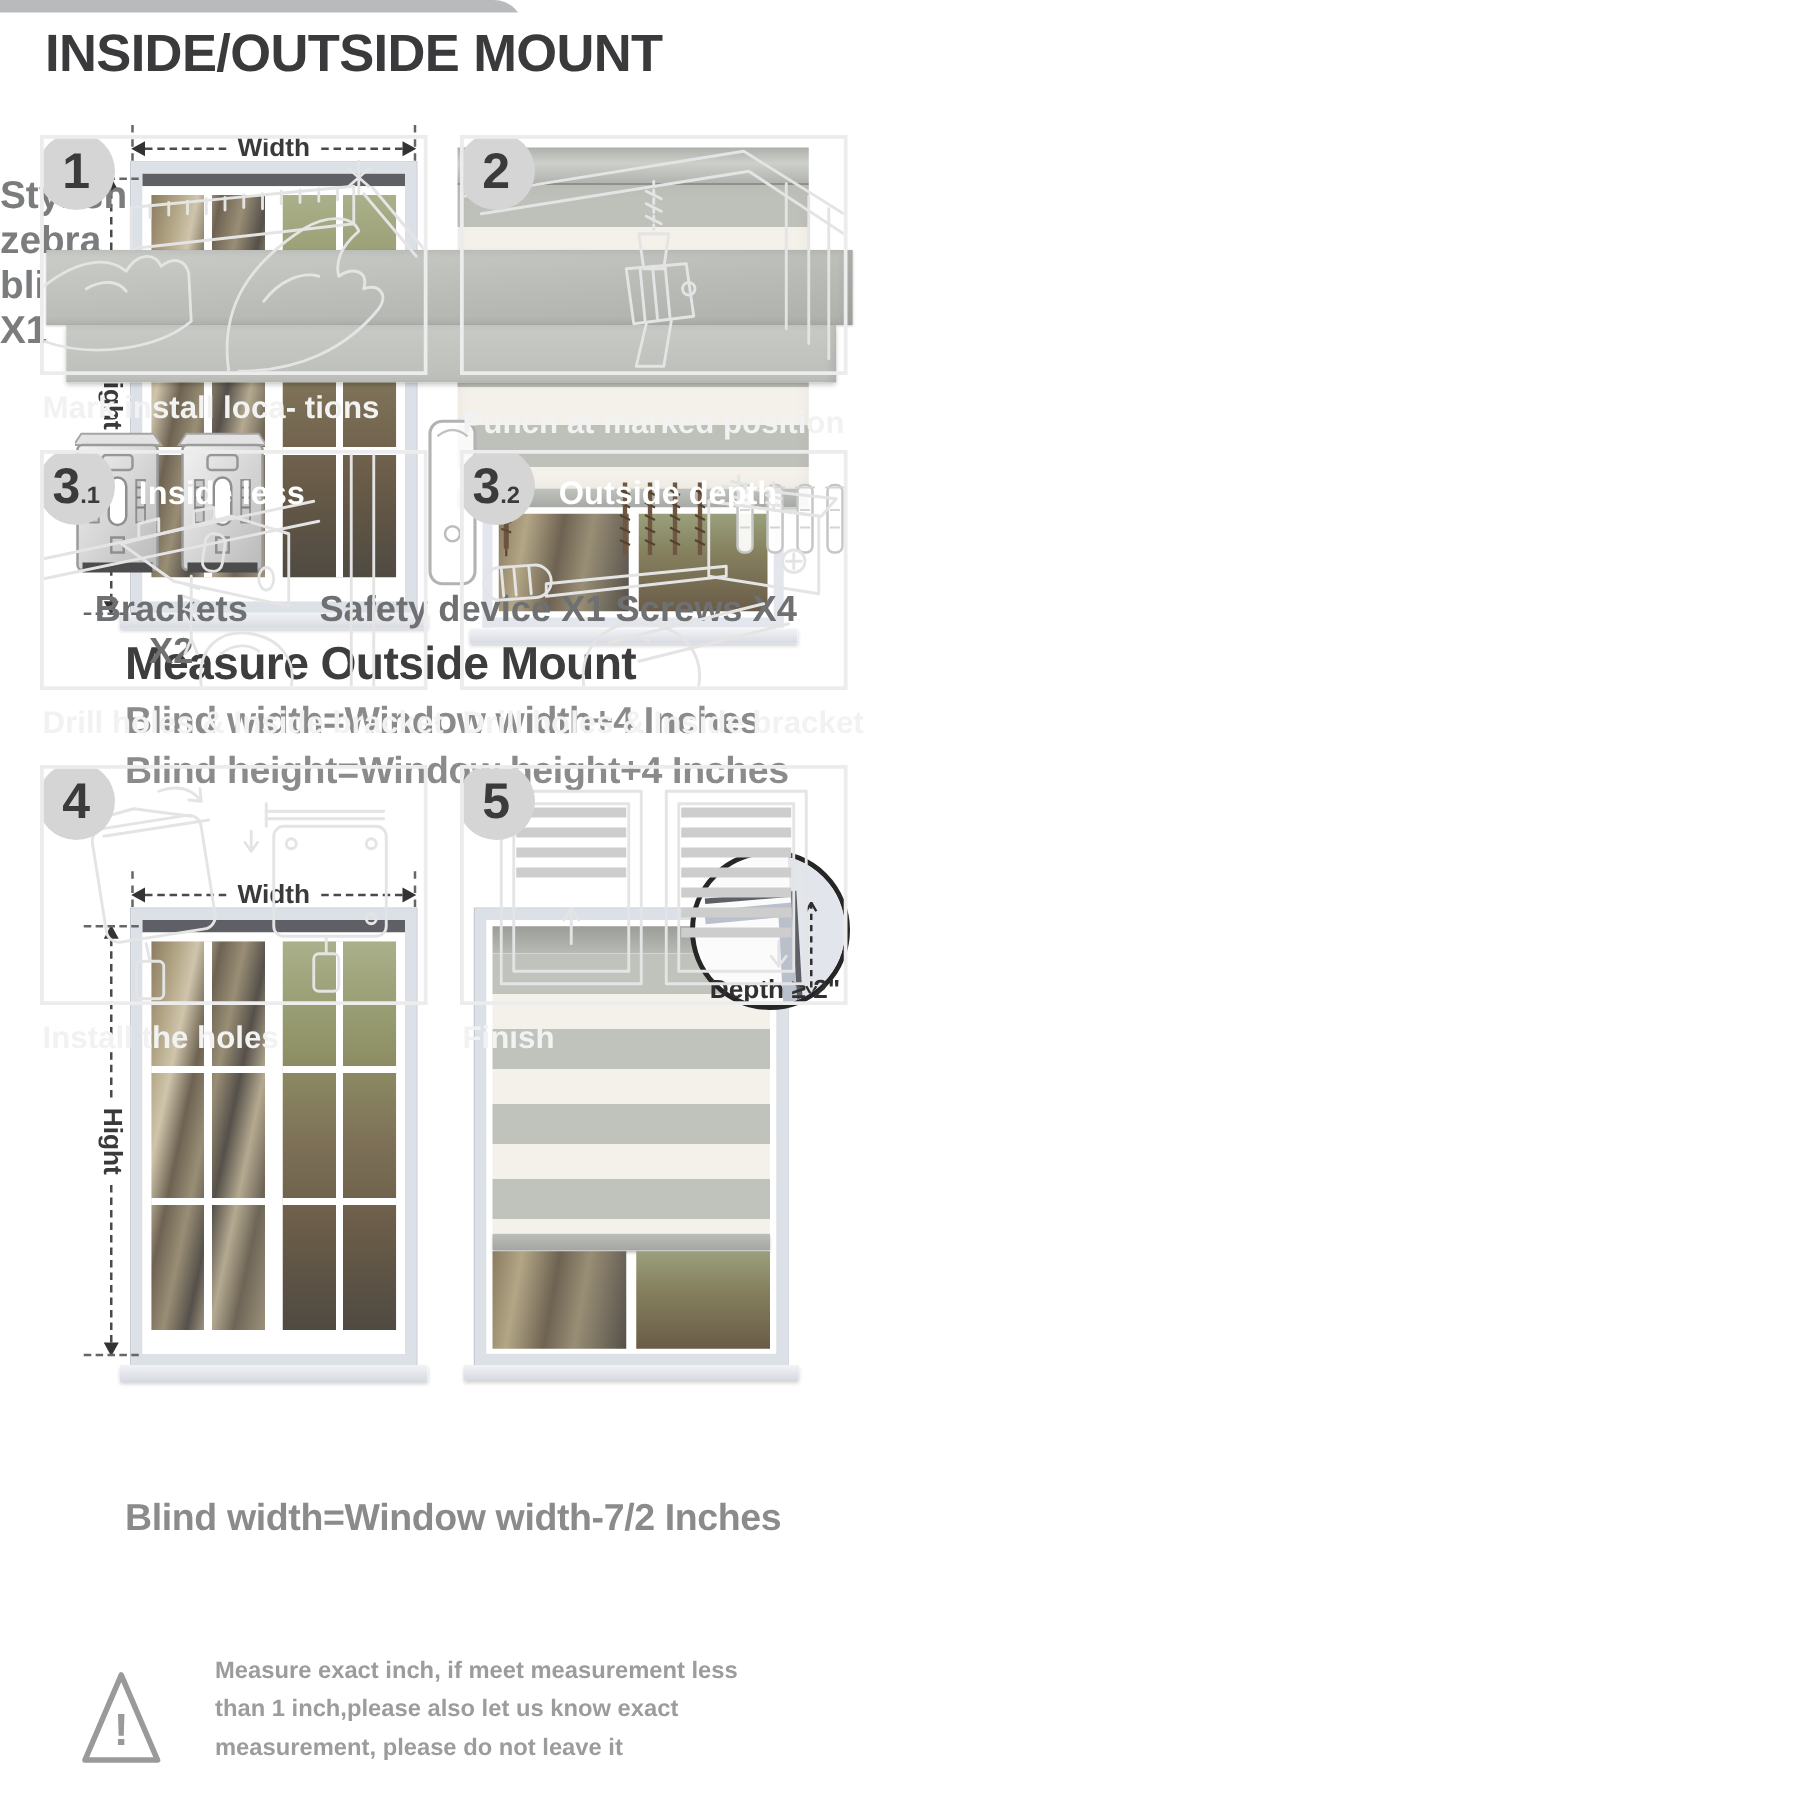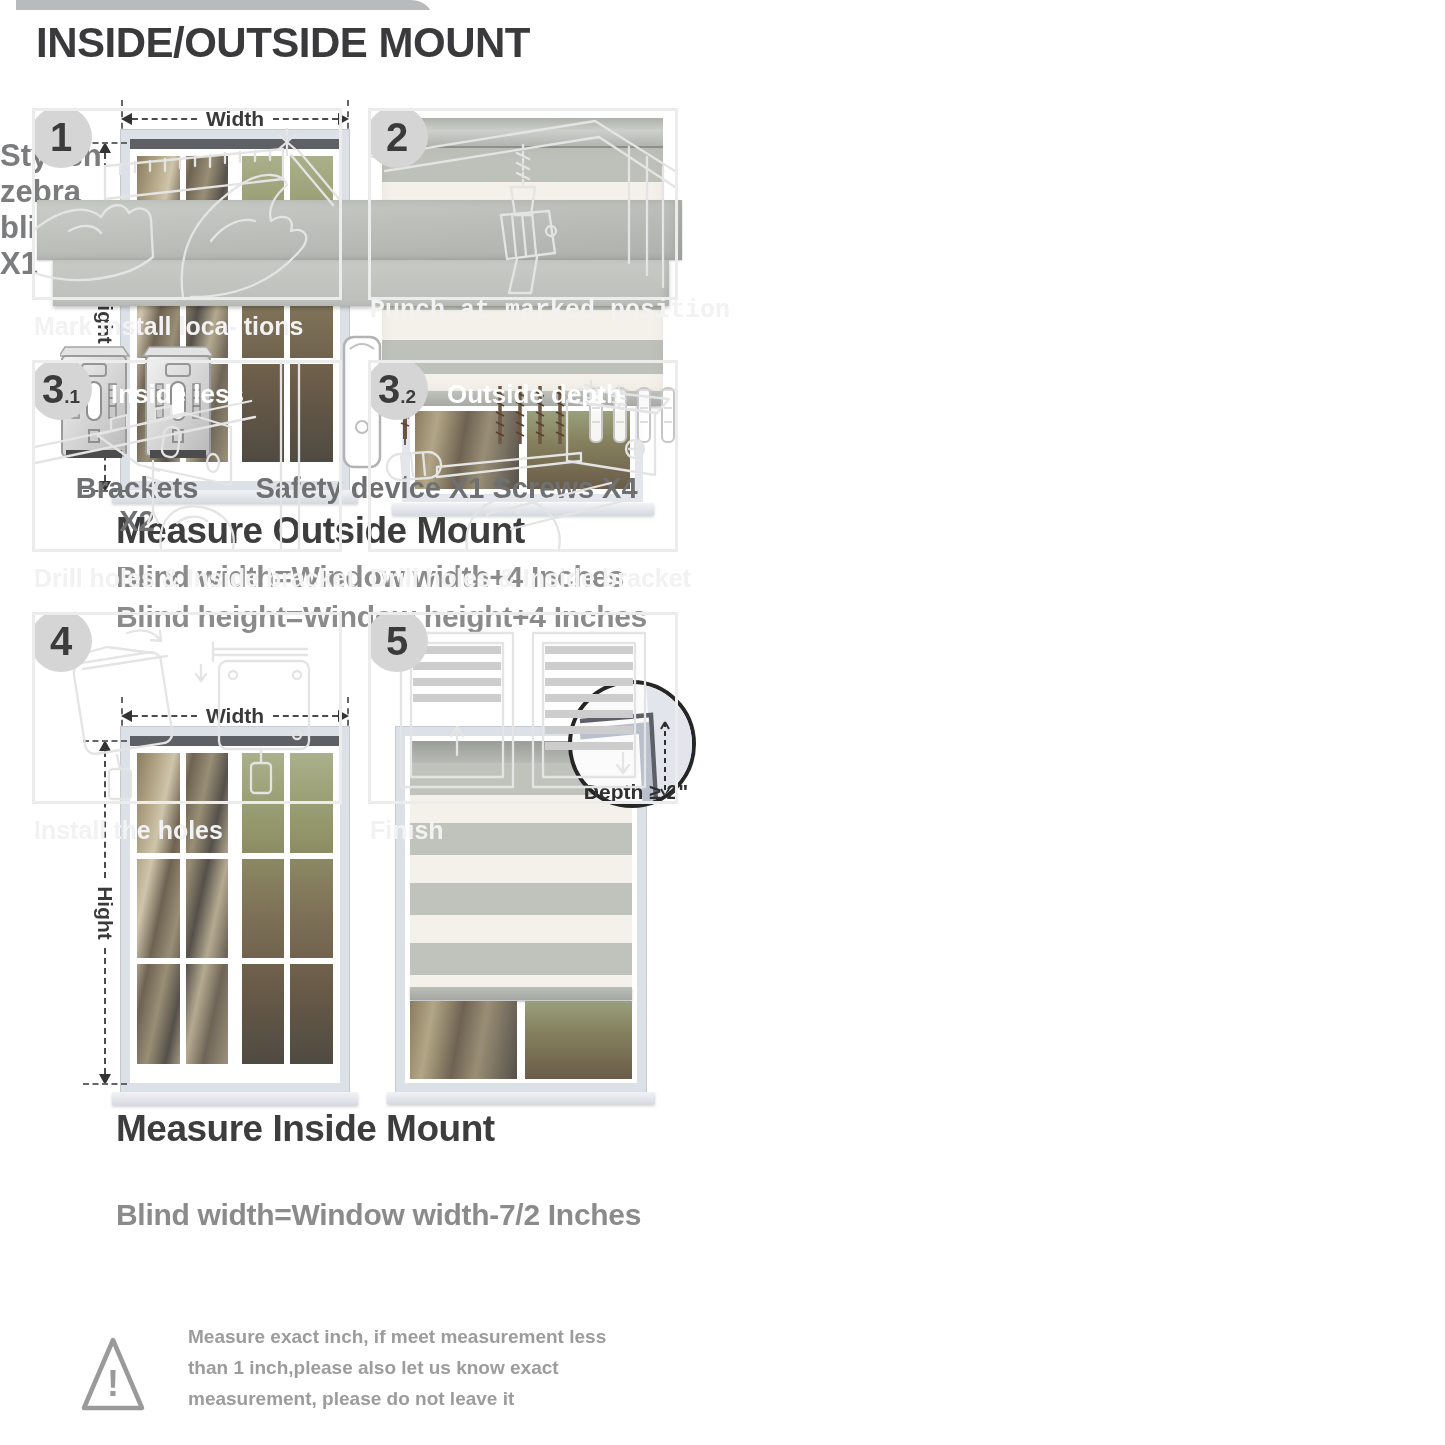--- a/index.html
+++ b/index.html
@@ -92,21 +92,21 @@
   .caption { position:absolute; color:#f2f2f2; font-weight:bold; font-size:25px; white-space:nowrap; }
   .art { position:absolute; inset:0; width:100%; height:100%; }
   .art * { vector-effect:non-scaling-stroke; }
   .lineart { stroke:#e4e4e4; stroke-width:2.3; fill:none; stroke-linecap:round; stroke-linejoin:round; }
 </style>
 </head>
 <body>
 
 <div class="canvas">
 
-  <section class="abs" style="left:16px;top:0;width:723px;height:1445px;">
+  <section class="abs" style="left:0;top:0;width:723px;height:1445px;">
 
     <div class="abs banner-left">
       <span>HOW TO MEASURE</span>
     </div>
 
     <div class="abs harrow" style="left:105px;top:106px;width:228px;">
       <div class="tick t1"></div>
       <div class="ah l"></div>
       <div class="dash"></div>
       <span class="lbl">Width</span>
@@ -201,21 +201,20 @@
       <svg class="art" viewBox="0 0 120 120">
         <polygon points="74,0 120,0 120,120 82,120" fill="#e2e6ec"></polygon>
         <path d="M8,50 L72,44 L76,118" stroke="#b9c0cc" stroke-width="11" fill="none"></path>
         <path d="M8,37 L79,31 L84,118" stroke="#5d6066" stroke-width="4.5" fill="none"></path>
         <path d="M93,38 L93,112" stroke="#2e2e2e" stroke-width="2" stroke-dasharray="5 4" fill="none"></path>
         <path d="M93,38 l-4,7 M93,38 l4,7 M93,112 l-4,-7 M93,112 l4,-7" stroke="#2e2e2e" stroke-width="2" fill="none"></path>
       </svg>
     </div>
     <div class="abs depth-lbl" style="left:552px;top:780px;width:136px;text-align:center;">Depth ≥ 2"</div>
 
-    <div class="abs heading" style="left:100px;top:1108px;">Measure Inside Mount</div>
     <div class="abs formula" style="left:100px;top:1198px;">Blind width=Window width-7/2 Inches</div>
 
     <svg class="abs" style="left:62px;top:1330px;" width="70" height="90" viewBox="0 0 70 90">
       <path d="M35,10 L64,78 L6,78 Z" fill="none" stroke="#9a9a9a" stroke-width="4.5" stroke-linejoin="round"></path>
       <text x="35" y="66" text-anchor="middle" font-size="36" font-weight="bold" fill="#9a9a9a" font-family="Liberation Sans, sans-serif">!</text>
     </svg>
     <div class="abs warn-text" style="left:172px;top:1322px;width:452px;">Measure exact inch, if meet measurement less than 1 inch,please also let us know exact measurement, please do not leave it</div>
   </section>
 
   <section class="abs included">
@@ -321,21 +320,21 @@
         <path d="M130,104 L178,100 L184,142 L136,148 Z"></path>
         <path d="M141,103 l4,42 M151,102 l4,42 M161,101 l4,42"></path>
         <path d="M146,148 L138,182 L160,182 L166,146"></path>
         <circle cx="180" cy="120" r="5"></circle>
       </svg>
       <div class="badge">
         <span class="n">2</span>
           <span class="s"></span>
       </div>
     </div>
-    <div class="caption" style="left:370px;top:296px;font-family:Liberation Mono, monospace;">Punch at  marked position</div>
+    <div class="caption" style="left:370px;top:324px;">Punch at  marked position</div>
 
     <div class="panel" style="left:32px;top:360px;">
       <svg class="art lineart" viewBox="0 0 304 186">
         <path d="M0,84 L216,38 M0,100 L220,54 M246,0 L246,186 M264,0 L264,186"></path>
         <path d="M62,72 L150,50 L196,64 L196,122 L104,102 Z"></path>
         <path d="M76,66 v-10 l16,-4 v10 M120,56 v-10 l16,-3 v10"></path>
         <rect x="128" y="64" width="16" height="30" rx="7" transform="rotate(8 136 79)"></rect>
         <ellipse cx="178" cy="100" rx="6" ry="9"></ellipse>
         <path d="M118,98 L118,148 M112,104 l12,4 M112,114 l12,4 M112,124 l12,4 M118,148 l-5,12 M118,148 l5,12"></path>
         <path d="M126,186 C122,156 140,140 166,144 C190,148 202,166 198,186"></path>

